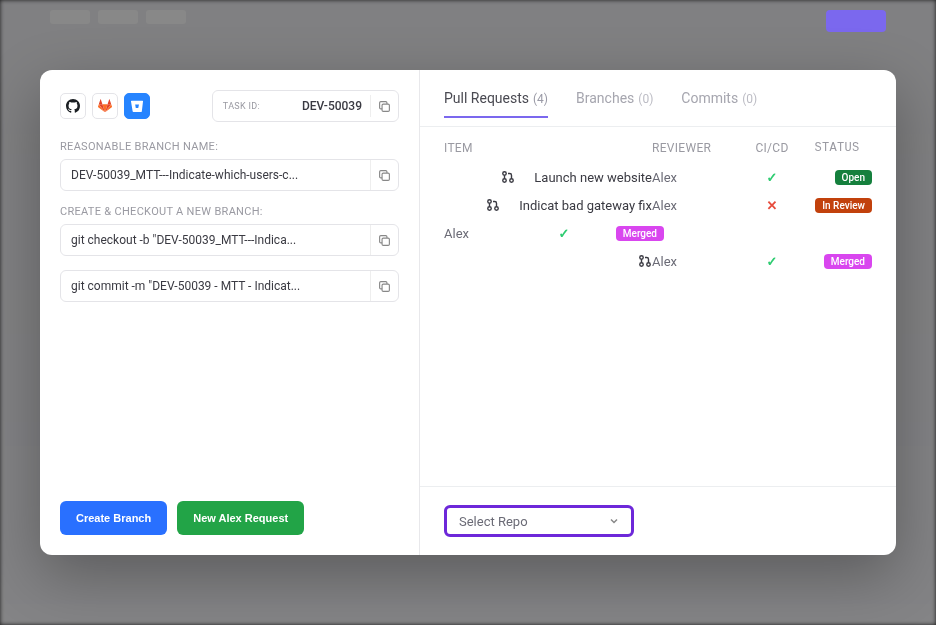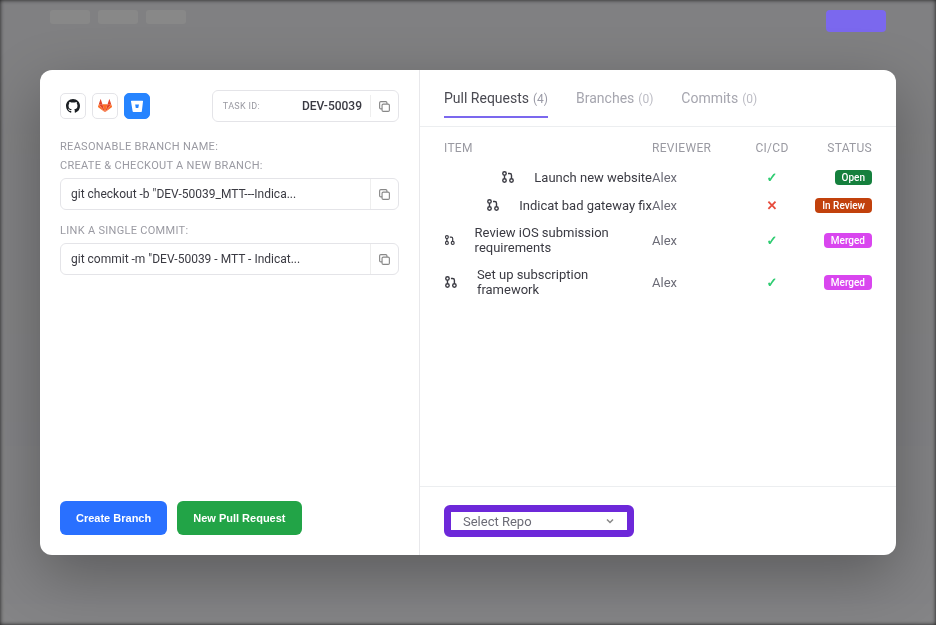--- a/index.html
+++ b/index.html
@@ -151,21 +151,21 @@
     .table-head {
       display:flex;
       padding: 14px 24px 8px 24px;
       font-size:12px;
       letter-spacing:0.3px;
       color:#9a9aa2;
     }
     .col-item { flex:1; }
     .col-rev { width:90px; }
     .col-ci { width:60px; text-align:center; }
-    .col-status { width:70px; text-align:right; }
+    .col-status { width:70px; text-align:center;font-family:Liberation Mono, monospace; }
     .pr-row {
       display:flex;
       align-items:center;
       padding: 6px 24px;
       font-size:13px;
     }
     .pr-item { flex:1; display:flex; align-items:center; gap:19px; color:#3a3a42;justify-content:flex-end; }
     .pr-rev { width:90px; color:#6b6b76; }
     .pr-ci { width:60px; text-align:center; }
     .pr-status { width:70px; text-align:right; }
@@ -184,21 +184,21 @@
     .cross { color:#e74c3c; font-weight:bold; }
     .footer {
       margin-top:auto;
       padding: 18px 24px;
       border-top:1px solid #eceef0;
     }
     .select-box {
       display:flex;
       align-items:center;
       justify-content:space-between;
-      border:7px solid #6d28d9;
+      border:3px solid #6d28d9;
       border-radius:6px;
       height:32px;
       padding:0 12px;
       width:190px;
       font-size:13px;
       color:#6b6b76;
       cursor:pointer;
     }
     svg { display:block; }
   </style>
@@ -247,48 +247,56 @@
         <div class="copy-btn">
           <svg width="13" height="13" viewBox="0 0 16 16" fill="none" stroke="#888" stroke-width="1.4">
               <rect x="5" y="5" width="9" height="9" rx="1.5"></rect>
               <path d="M11 5V3.5A1.5 1.5 0 009.5 2h-6A1.5 1.5 0 002 3.5v6A1.5 1.5 0 003.5 11H5"></path>
             </svg>
         </div>
       </div>
     </div>
 
     <div class="field-label">REASONABLE BRANCH NAME:</div>
+    <div class="field-box">
+      <span class="val">DEV-50039_MTT---Indicate-which-users-c...</span>
+      <div class="copy">
+        <svg width="13" height="13" viewBox="0 0 16 16" fill="none" stroke="#888" stroke-width="1.4">
+            <rect x="5" y="5" width="9" height="9" rx="1.5"></rect>
+            <path d="M11 5V3.5A1.5 1.5 0 009.5 2h-6A1.5 1.5 0 002 3.5v6A1.5 1.5 0 003.5 11H5"></path>
+          </svg>
+      </div>
+    </div>
 
     <div class="field-label">CREATE &amp; CHECKOUT A NEW BRANCH:</div>
     <div class="field-box">
       <span class="val">git checkout -b "DEV-50039_MTT---Indica...</span>
       <div class="copy">
         <svg width="13" height="13" viewBox="0 0 16 16" fill="none" stroke="#888" stroke-width="1.4">
             <rect x="5" y="5" width="9" height="9" rx="1.5"></rect>
             <path d="M11 5V3.5A1.5 1.5 0 009.5 2h-6A1.5 1.5 0 002 3.5v6A1.5 1.5 0 003.5 11H5"></path>
           </svg>
       </div>
     </div>
 
-    <div class="field-label">LINK A SINGLE COMMIT:</div>
     <div class="field-box">
       <span class="val">git commit -m "DEV-50039 - MTT - Indicat...</span>
       <div class="copy">
         <svg width="13" height="13" viewBox="0 0 16 16" fill="none" stroke="#888" stroke-width="1.4">
             <rect x="5" y="5" width="9" height="9" rx="1.5"></rect>
             <path d="M11 5V3.5A1.5 1.5 0 009.5 2h-6A1.5 1.5 0 002 3.5v6A1.5 1.5 0 003.5 11H5"></path>
           </svg>
       </div>
     </div>
 
     <div class="spacer"></div>
 
     <div class="btn-row">
       <button class="btn btn-blue">Create Branch</button>
-      <button class="btn btn-green">New Pull Request</button>
+      <button class="btn btn-green">New Alex Request</button>
     </div>
   </div>
 
   <div class="right-pane">
     <div class="tabs">
       <div class="tab active">
         <span>Pull Requests</span>
         <span class="count">(4)</span>
       </div>
       <div class="tab">
@@ -331,42 +339,32 @@
               <circle cx="12" cy="12" r="2"></circle>
               <path d="M4 6v4M12 10V6a2 2 0 00-2-2H8"></path>
             </svg>
             <span>Indicat bad gateway fix</span>
           </div>
           <div class="pr-rev">Alex</div>
           <div class="pr-ci"><span class="cross">✕</span></div>
           <div class="pr-status"><span class="badge badge-review">In Review</span></div>
         </div>
         <div class="pr-row">
-          <div class="pr-item">
-            <svg width="14" height="14" viewBox="0 0 16 16" fill="none" stroke="#3a3a42" stroke-width="1.6">
-              <circle cx="4" cy="4" r="2"></circle>
-              <circle cx="4" cy="12" r="2"></circle>
-              <circle cx="12" cy="12" r="2"></circle>
-              <path d="M4 6v4M12 10V6a2 2 0 00-2-2H8"></path>
-            </svg>
-            <span>Review iOS submission requirements</span>
-          </div>
           <div class="pr-rev">Alex</div>
           <div class="pr-ci"><span class="check">✓</span></div>
           <div class="pr-status"><span class="badge badge-merged">Merged</span></div>
         </div>
         <div class="pr-row">
           <div class="pr-item">
             <svg width="14" height="14" viewBox="0 0 16 16" fill="none" stroke="#3a3a42" stroke-width="1.6">
               <circle cx="4" cy="4" r="2"></circle>
               <circle cx="4" cy="12" r="2"></circle>
               <circle cx="12" cy="12" r="2"></circle>
               <path d="M4 6v4M12 10V6a2 2 0 00-2-2H8"></path>
             </svg>
-            <span>Set up subscription framework</span>
           </div>
           <div class="pr-rev">Alex</div>
           <div class="pr-ci"><span class="check">✓</span></div>
           <div class="pr-status"><span class="badge badge-merged">Merged</span></div>
         </div>
       </div>
 
     <div class="footer">
       <div class="select-box">
         <span>Select Repo</span>

